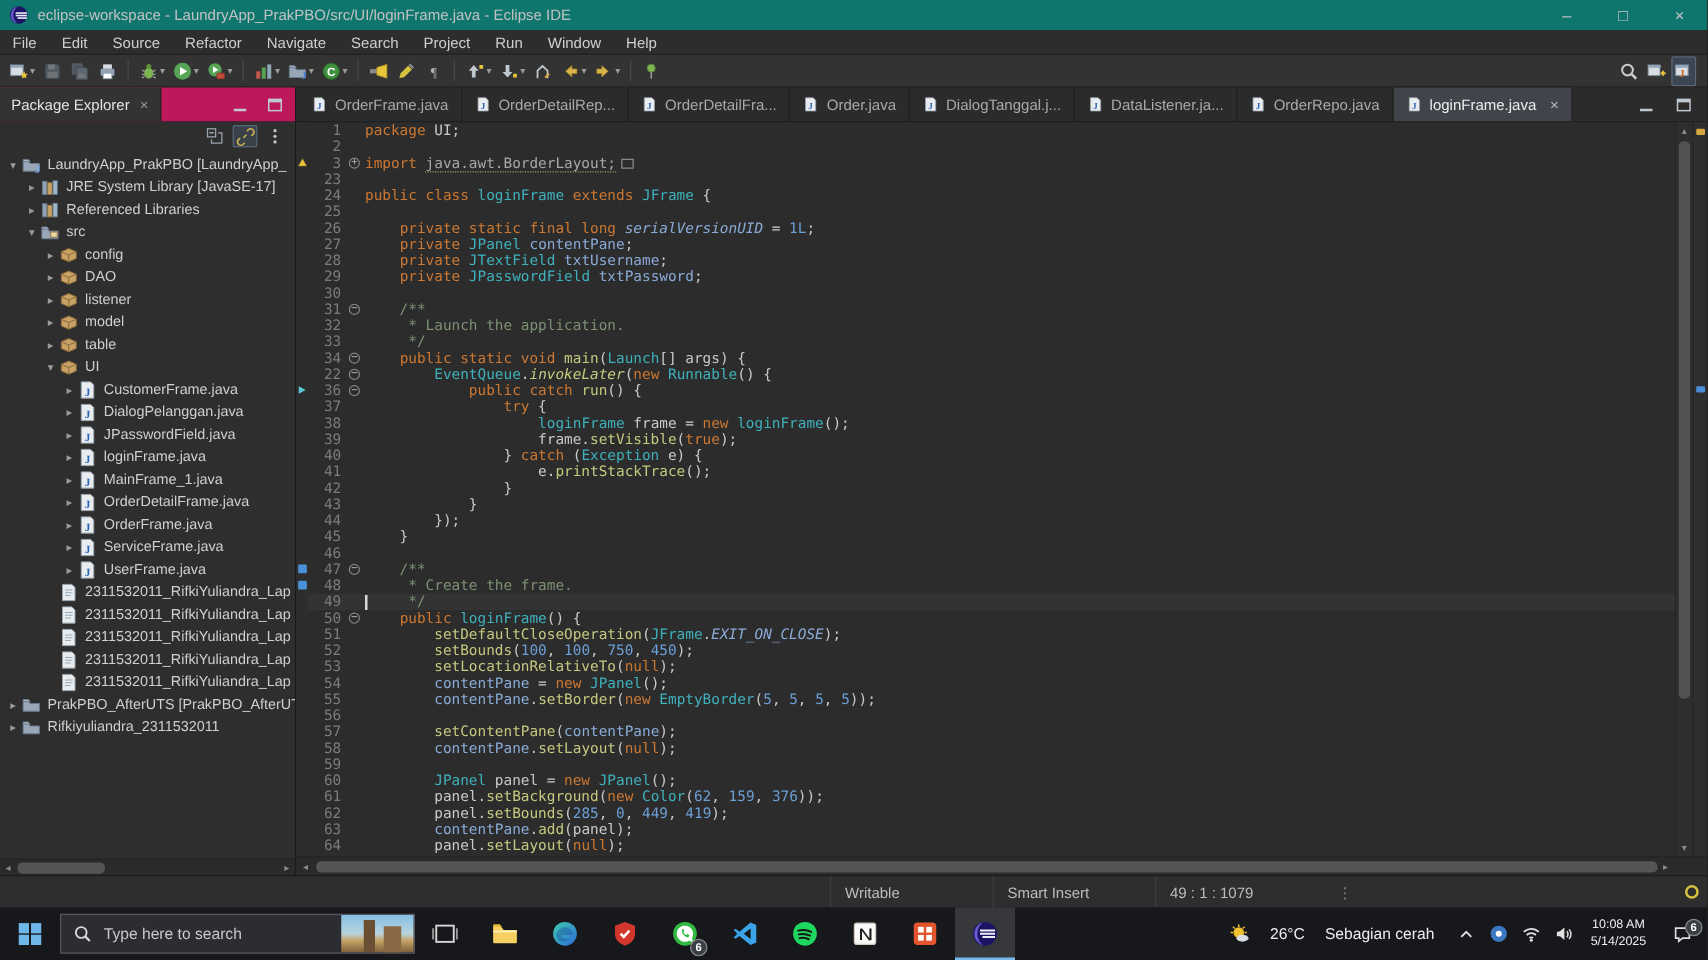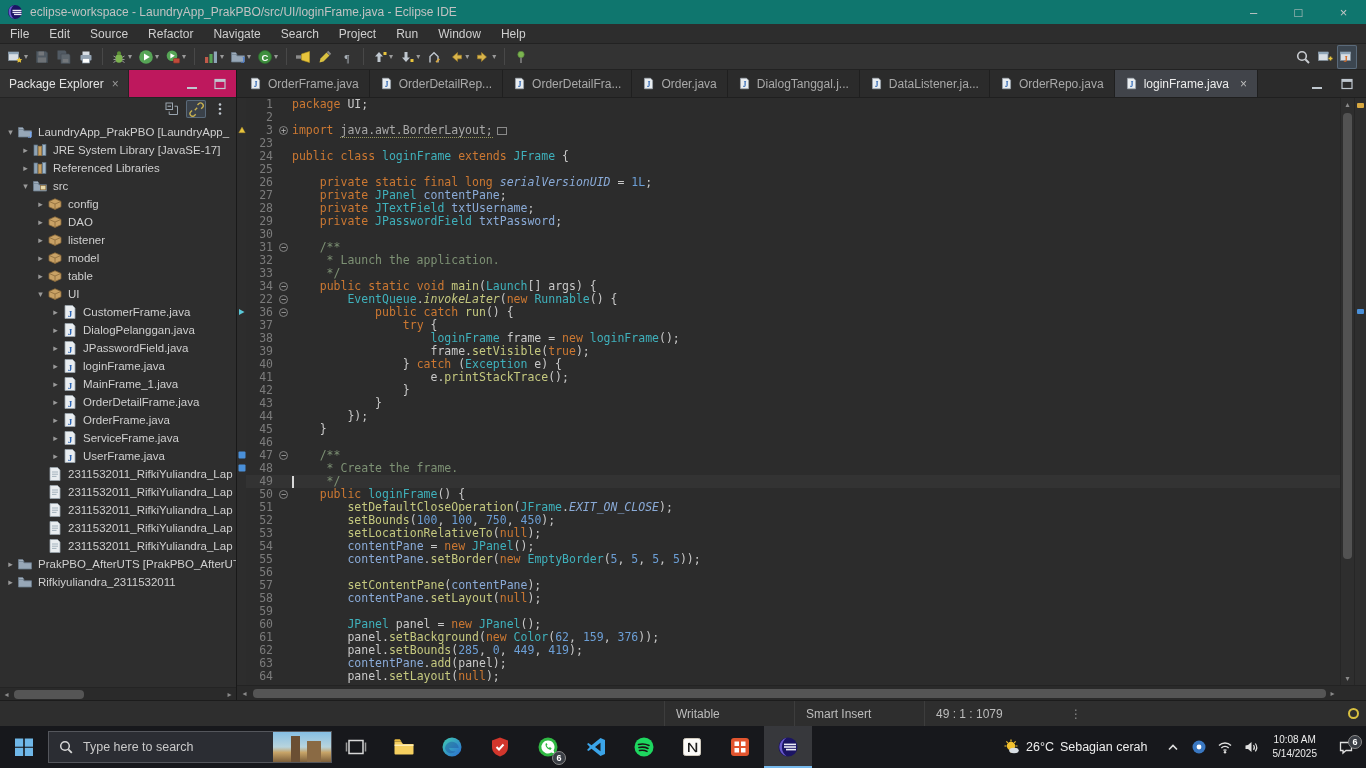--- a/index.html
+++ b/index.html
@@ -99,21 +99,21 @@
   .tb-search .ph{font-size:12.5px;color:#c9c9c9;flex:1;white-space:nowrap}
   .tb-search .bing{width:58px;align-self:stretch;flex:0 0 58px;
     background:linear-gradient(180deg,#86bfe4 0%,#b8d4dd 52%,#c7a косо 60%);
     background:linear-gradient(180deg,#86bfe4 0%,#b8d4dd 50%,#c7a468 68%,#7d5f3a 100%);position:relative}
   .tb-search .bing:before{content:"";position:absolute;left:18px;top:4px;width:9px;height:26px;background:#6b4f33}
   .tb-search .bing:after{content:"";position:absolute;left:34px;top:9px;width:14px;height:21px;background:#8a6a44}
   .tb-app{width:48px;display:flex;align-items:center;justify-content:center;position:relative}
   .tb-app.active{background:rgba(255,255,255,.14);box-shadow:inset 0 -2px 0 #76b9ed}
   .badge{position:absolute;right:6px;bottom:3px;min-width:14px;height:14px;border-radius:7px;background:#3a3e45;border:1px solid #8a8a8a;color:#fff;font-size:9px;display:flex;align-items:center;justify-content:center;padding:0 2px;font-weight:bold}
   .tray{margin-left:auto;display:flex;align-items:center}
-  .tray .weather{display:flex;align-items:center;gap:6px;padding:0 12px;font-size:12.5px;color:#ededed;white-space:nowrap}
+  .tray .weather{display:flex;align-items:center;gap:16px;padding:0 12px;font-size:12.5px;color:#ededed;white-space:nowrap}
   .tray-icon{width:26px;height:42px;display:flex;align-items:center;justify-content:center}
   .clock{display:flex;flex-direction:column;align-items:center;justify-content:center;font-size:10px;color:#ededed;line-height:14px;padding:0 9px;text-align:center}
   .notif{width:40px;display:flex;align-items:center;justify-content:center;position:relative}
   .notif .badge{right:4px;bottom:6px}
 </style>
 </head>
 <body>
 
 <div id="root">
 

